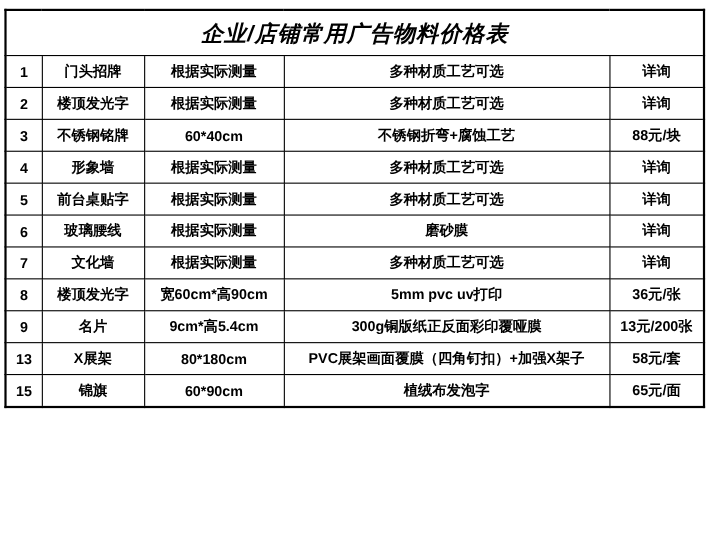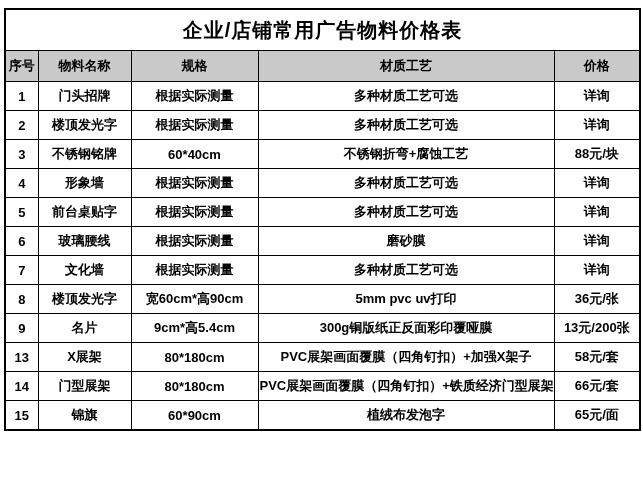--- a/index.html
+++ b/index.html
@@ -34,20 +34,21 @@
     border-width:2px;
   }
   .title-cell{
     height:38px;
     text-align:center;
     vertical-align:middle;
     font-size:20px;
     font-weight:bold;
     background:var(--page-bg);
     letter-spacing:1px;
+    font-style:italic;
   }
   .head-cell{
     background:var(--header-bg);
     height:28px;
     font-size:13px;
     font-weight:bold;
     text-align:center;
     vertical-align:middle;
   }
   .price-table tbody td{
@@ -73,27 +74,20 @@
   <colgroup>
     <col class="c-no">
     <col class="c-name">
     <col class="c-spec">
     <col class="c-craft">
     <col class="c-price">
   </colgroup>
   <thead>
     <tr>
       <td class="title-cell" colspan="5">企业/店铺常用广告物料价格表</td>
-    </tr>
-    <tr>
-      <th class="head-cell">序号</th>
-      <th class="head-cell">物料名称</th>
-      <th class="head-cell">规格</th>
-      <th class="head-cell">材质工艺</th>
-      <th class="head-cell">价格</th>
     </tr>
   </thead>
   <tbody>
       <tr>
         <td>1</td>
         <td>门头招牌</td>
         <td>根据实际测量</td>
         <td>多种材质工艺可选</td>
         <td>详询</td>
       </tr>
@@ -154,27 +148,20 @@
         <td>13元/200张</td>
       </tr>
       <tr>
         <td>13</td>
         <td>X展架</td>
         <td>80*180cm</td>
         <td>PVC展架画面覆膜（四角钉扣）+加强X架子</td>
         <td>58元/套</td>
       </tr>
       <tr>
-        <td>14</td>
-        <td>门型展架</td>
-        <td>80*180cm</td>
-        <td>PVC展架画面覆膜（四角钉扣）+铁质经济门型展架</td>
-        <td>66元/套</td>
-      </tr>
-      <tr>
         <td>15</td>
         <td>锦旗</td>
         <td>60*90cm</td>
         <td>植绒布发泡字</td>
         <td>65元/面</td>
       </tr>
     </tbody>
 </table>
 
 </body></html>

